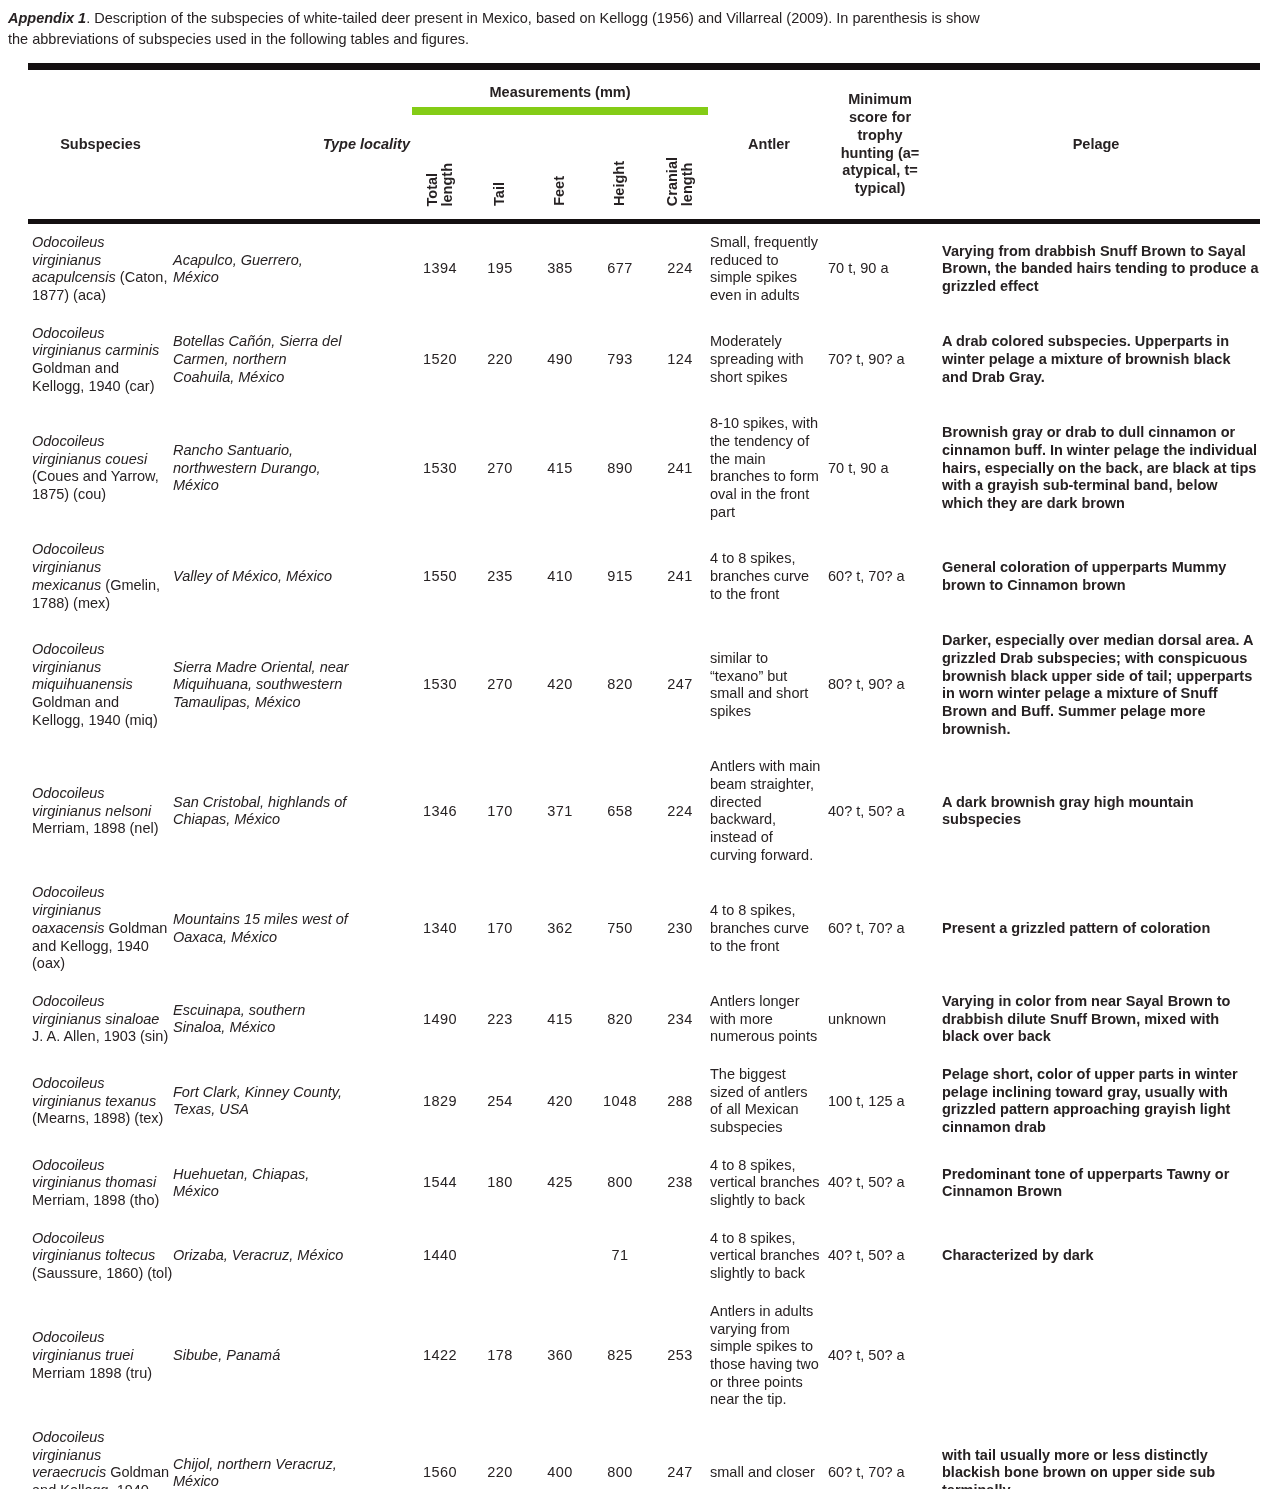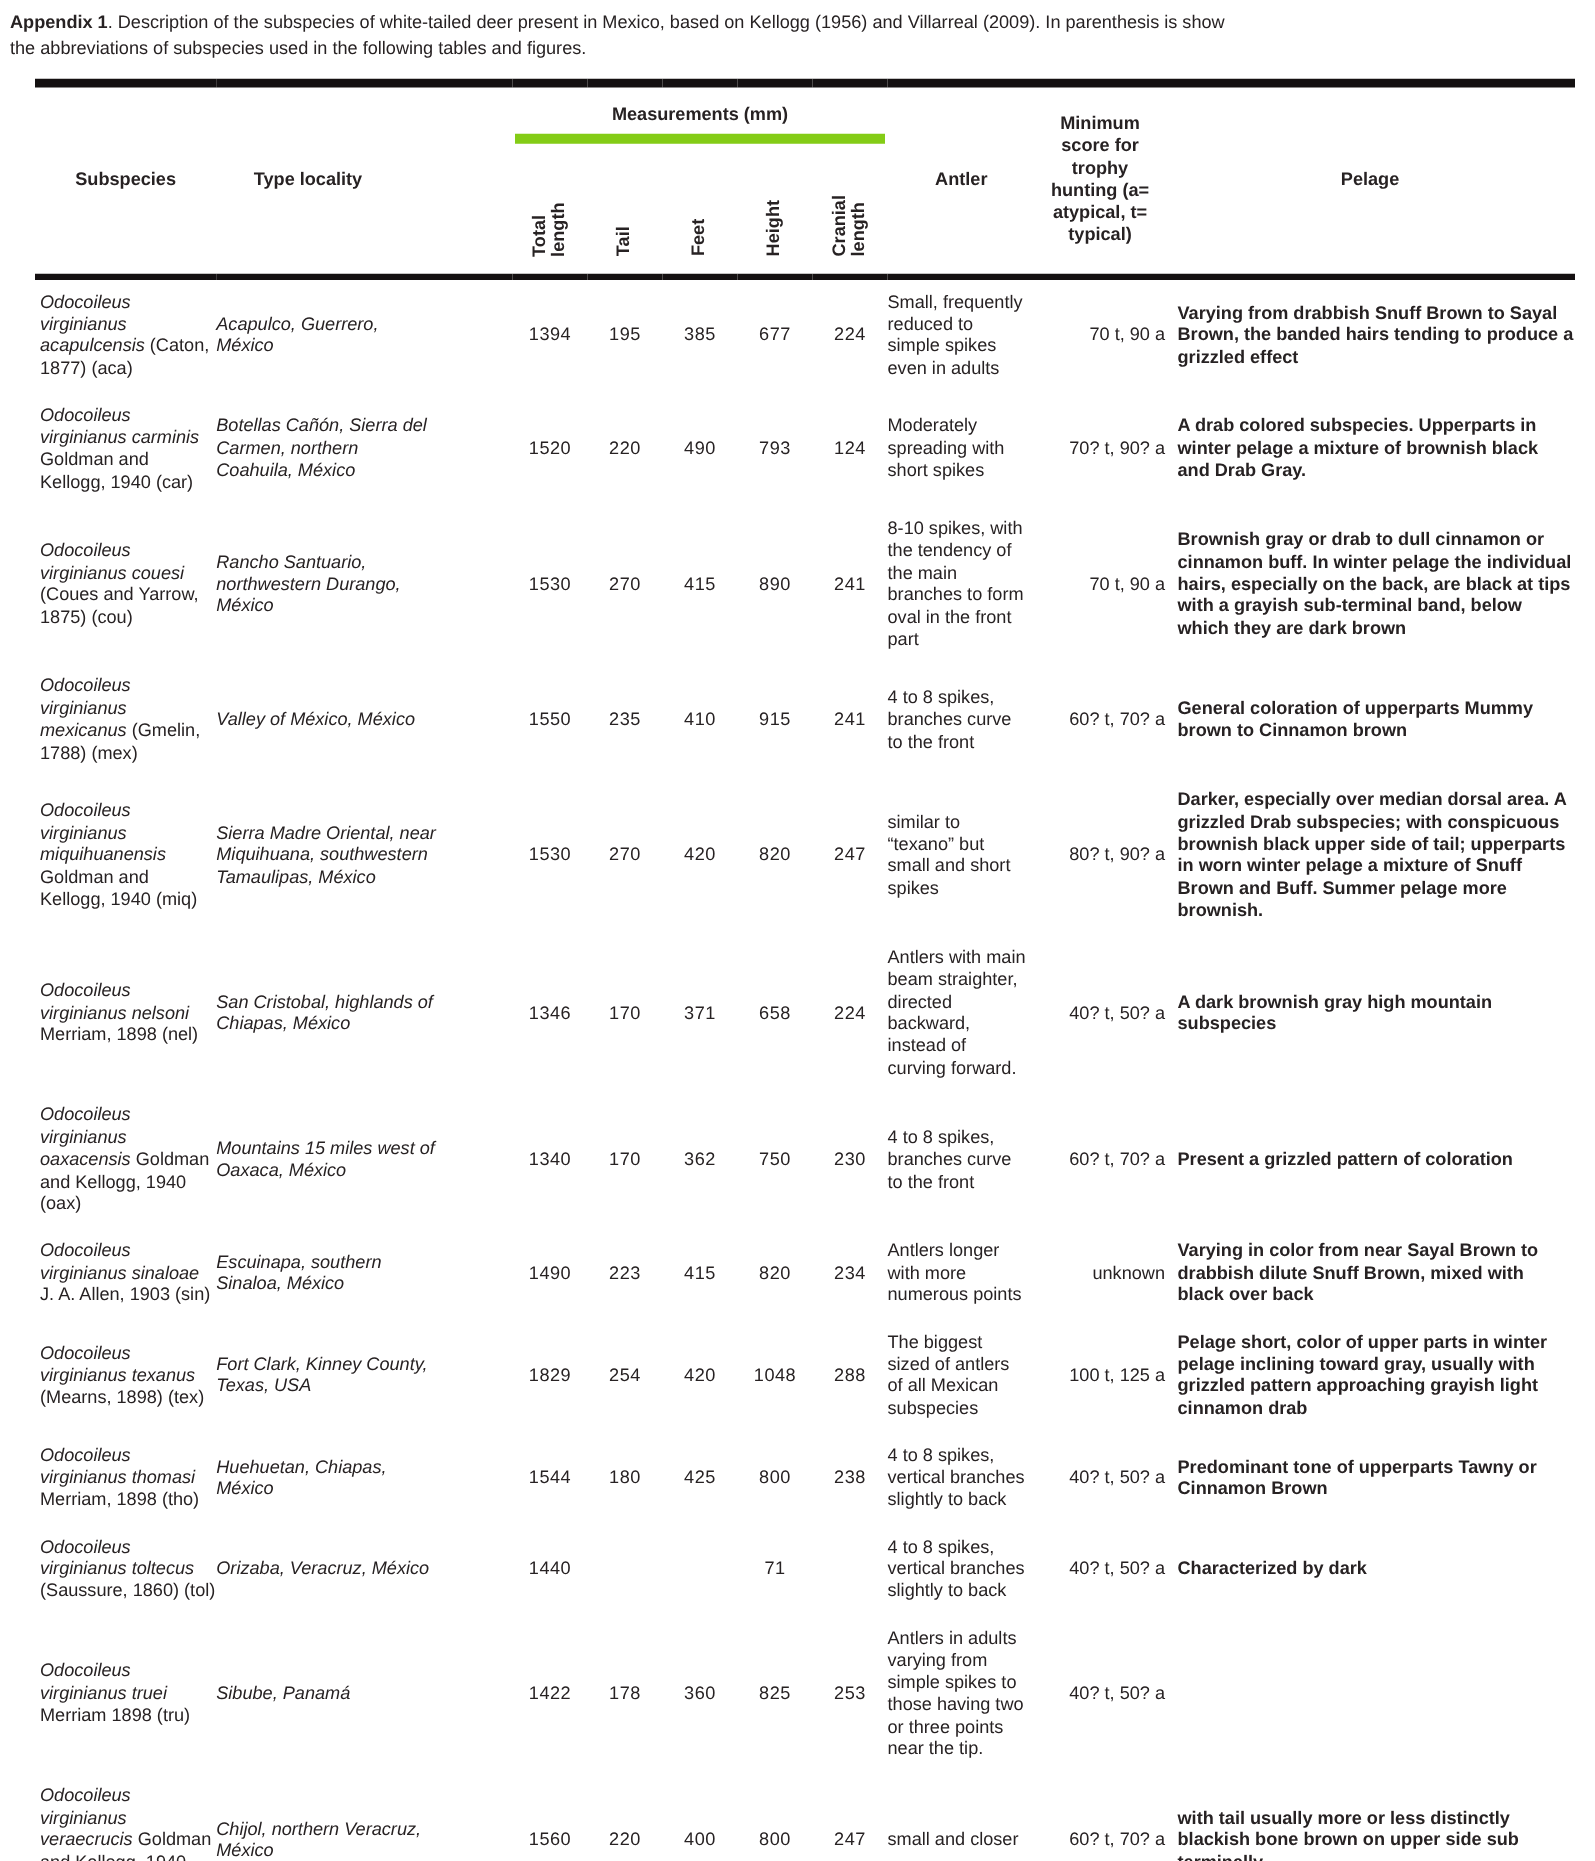--- a/index.html
+++ b/index.html
@@ -9,21 +9,21 @@
     font-family: "Liberation Sans", sans-serif;
     font-size: 14.5px;
     line-height: 1.22;
   }
   .caption {
     padding: 8px 0 0 8px;
     max-width: 985px;
     line-height: 1.42;
     margin-bottom: 14px;
   }
-  .caption b { font-weight: bold; }
+  .caption b { font-weight: bold; font-style: italic; }
   table.main {
     border-collapse: collapse;
     table-layout: fixed;
     width: 1232px;
     margin: 0 0 0 28px;
     border-top: 7px solid #141011;
     border-bottom: 10px solid #141011;
   }
   thead th {
     font-weight: bold;
@@ -51,32 +51,32 @@
   }
   .vert {
     display: inline-block;
     writing-mode: vertical-rl;
     transform: rotate(180deg);
     white-space: pre-line;
     font-weight: bold;
     line-height: 1.05;
     text-align: left;
   }
-  .th-loc { text-align: left; padding-left: 30px; }
+  .th-loc { text-align: right; padding-left: 30px; font-style: italic; }
   .score-inner { max-width: 100px; margin: 0 auto; text-align: center; }
   tbody td {
     vertical-align: middle;
     padding: 10px 0;
   }
   td.num { text-align: center; letter-spacing: 0.4px; }
   .sub-inner { max-width: 152px; padding-left: 4px; }
   .sub-inner i { font-style: italic; }
   .loc-inner { max-width: 178px; font-style: italic; }
   .ant-inner { max-width: 112px; }
-  .td-score { text-align: right; }
+  .td-score { text-align: left; }
   .pel-inner { max-width: 324px; padding-left: 10px; font-weight: bold; }
 </style>
 </head>
 <body>
 
 <div class="caption">
   <b>Appendix 1</b><span>. Description of the subspecies of white-tailed deer present in Mexico, based on Kellogg (1956) and Villarreal (2009). In parenthesis is show the abbreviations of subspecies used in the following tables and figures.</span>
 </div>
 
 <table class="main">

